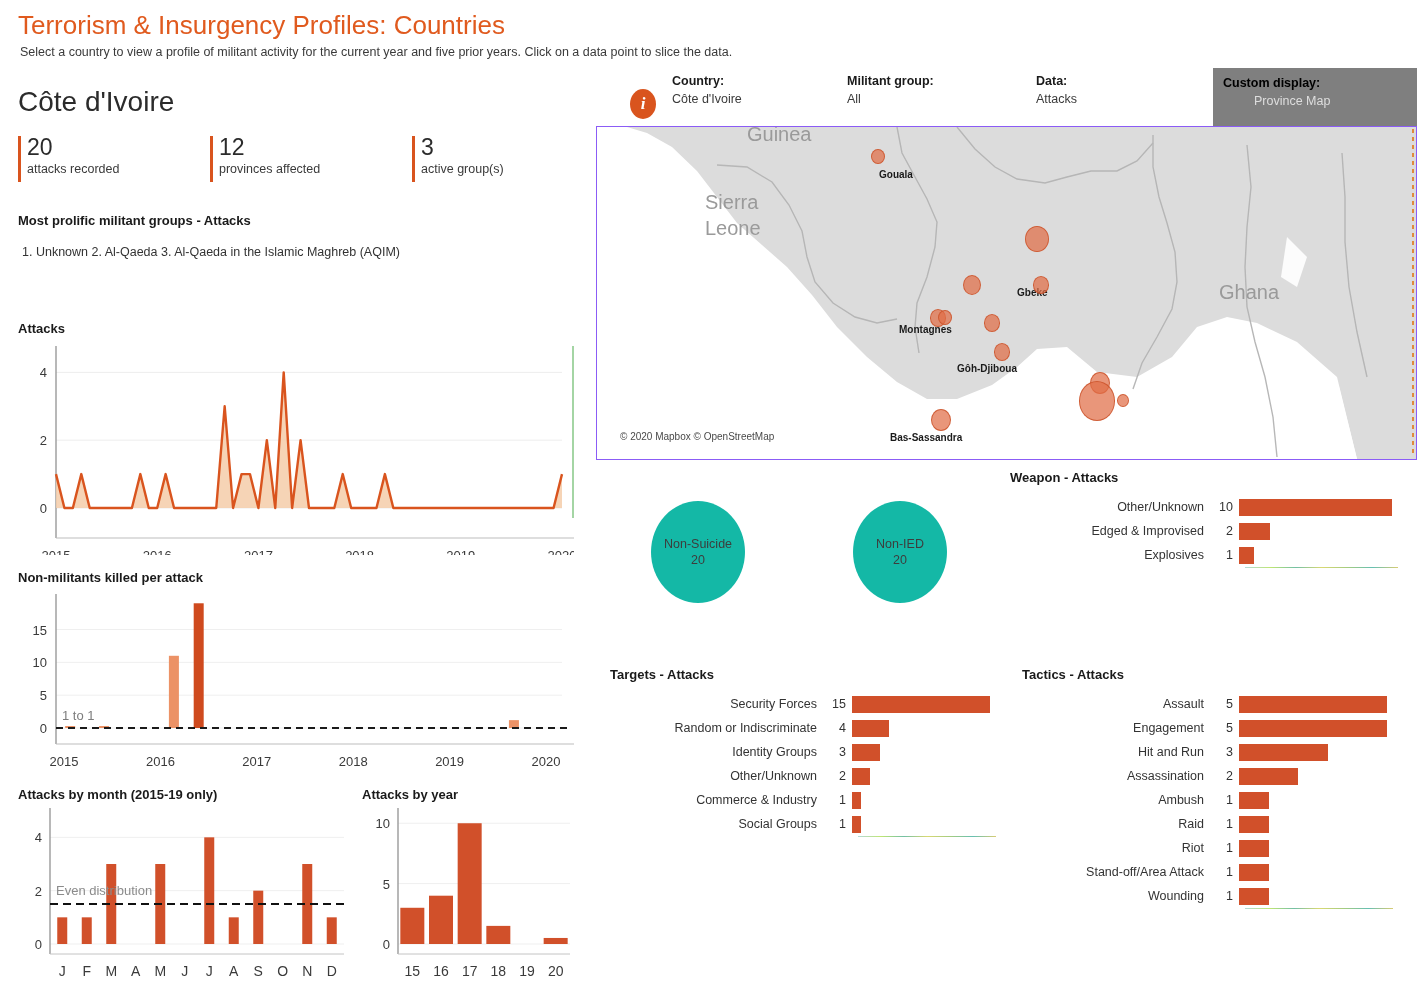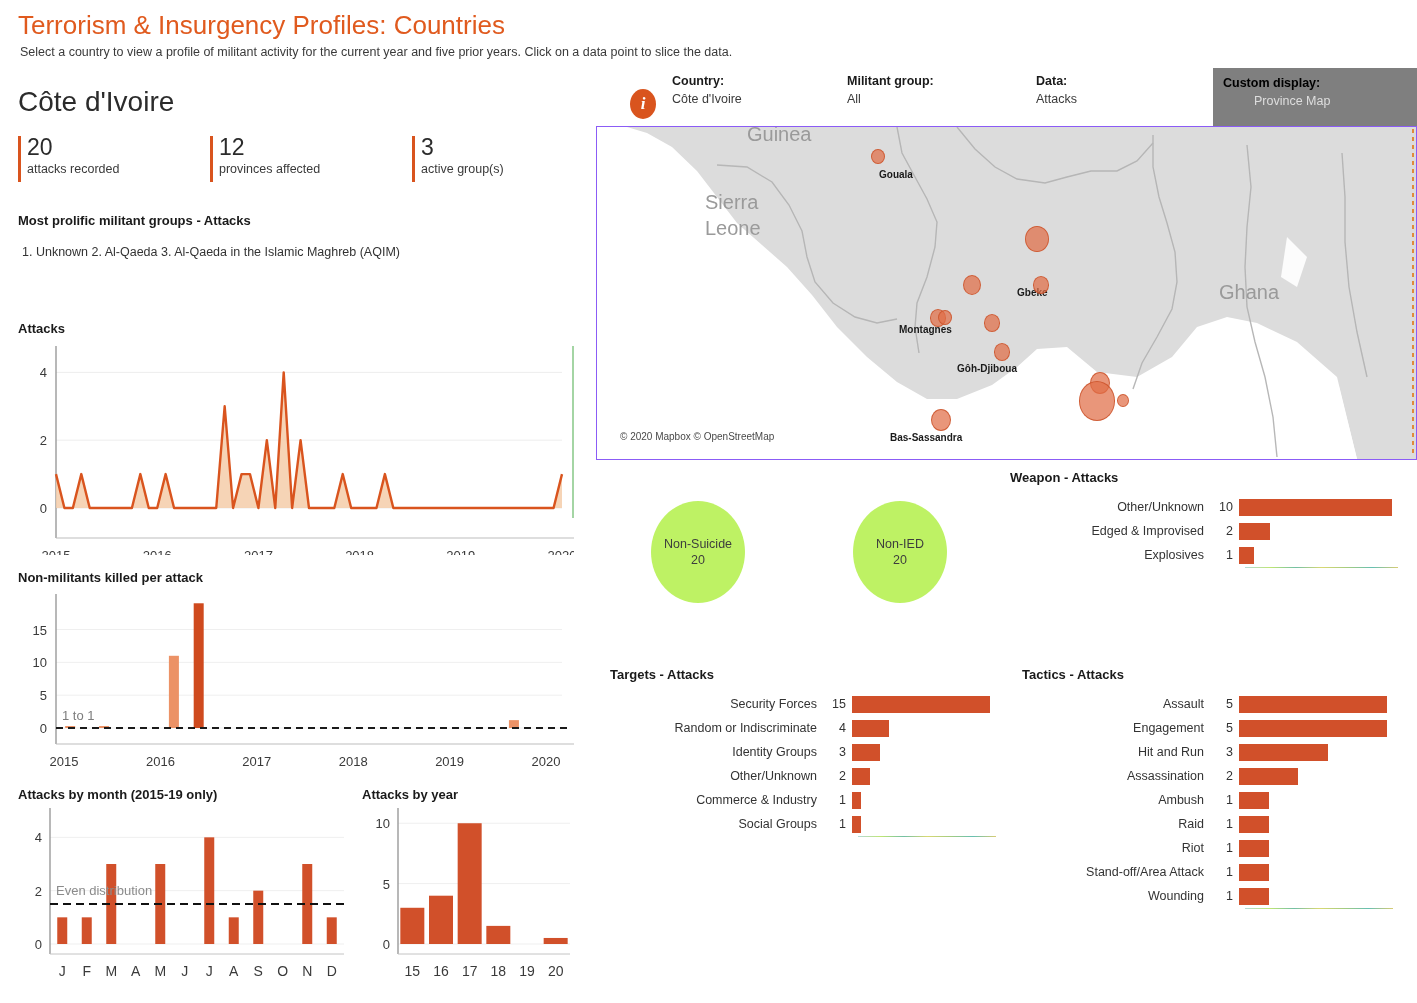--- a/index.html
+++ b/index.html
@@ -83,21 +83,21 @@
   .barchart .bc-title { font-size: 13px; font-weight: bold; color: #1a1a1a; margin-bottom: 10px; }
   .bc-row { display: flex; align-items: center; height: 24px; }
   .bc-label { font-size: 12.5px; color: #333; text-align: right; padding-right: 9px; }
   .bc-value { font-size: 12.5px; color: #333; text-align: right; width: 26px; padding-right: 6px; }
   .bc-bar { height: 17px; background: #D1502A; }
   .bc-axis { height: 1px; background: linear-gradient(90deg,#9cc,#ad4,#4a8,#cc4,#8b5,#3a9,#cb4); opacity:.75; }
 
   
   .bubble {
     position: absolute; border-radius: 50%;
-    background: #bef264;
+    background: #14b8a6;
     display: flex; flex-direction: column;
     align-items: center; justify-content: center;
     color: #3d3d3d; font-size: 12.5px; line-height: 16px;
   }
 
   
   .mapbox {
     position: absolute; left: 596px; top: 126px;
     width: 821px; height: 334px;
     border: 1px solid #8b5cf6; background: #ffffff;

